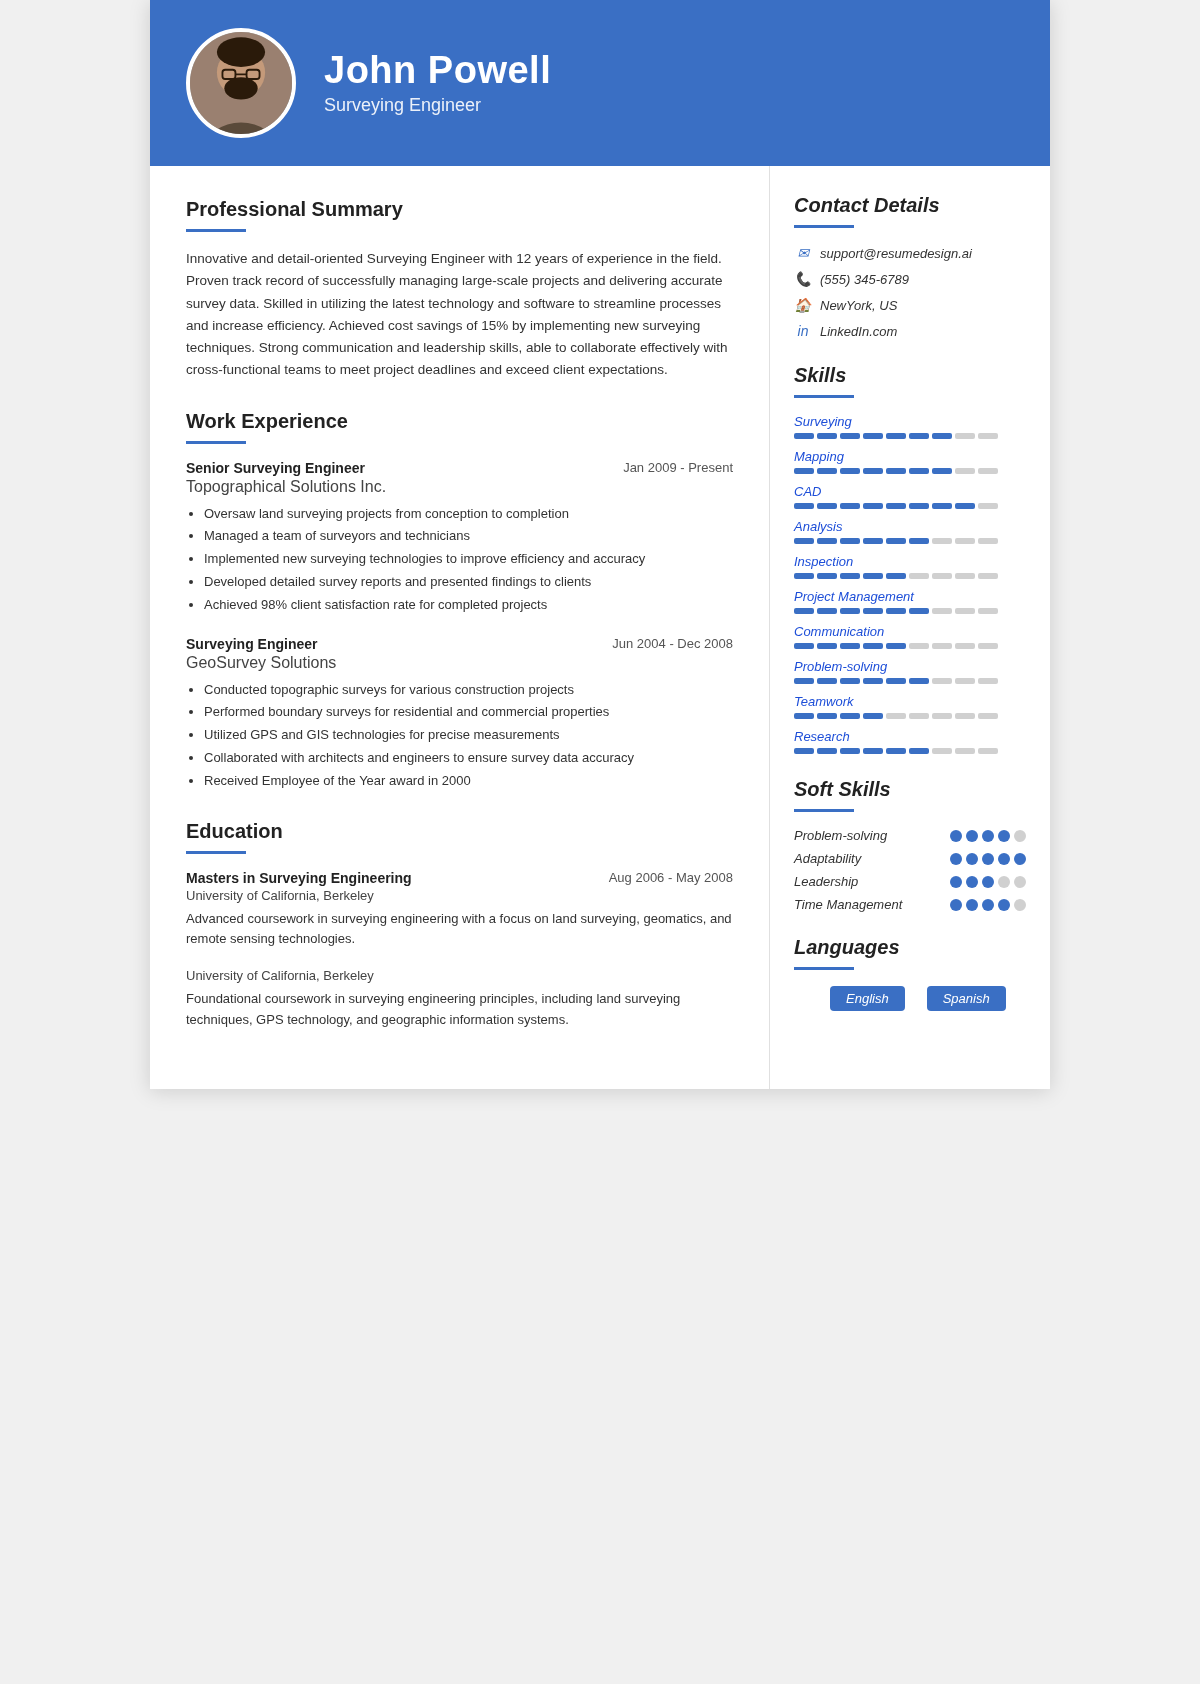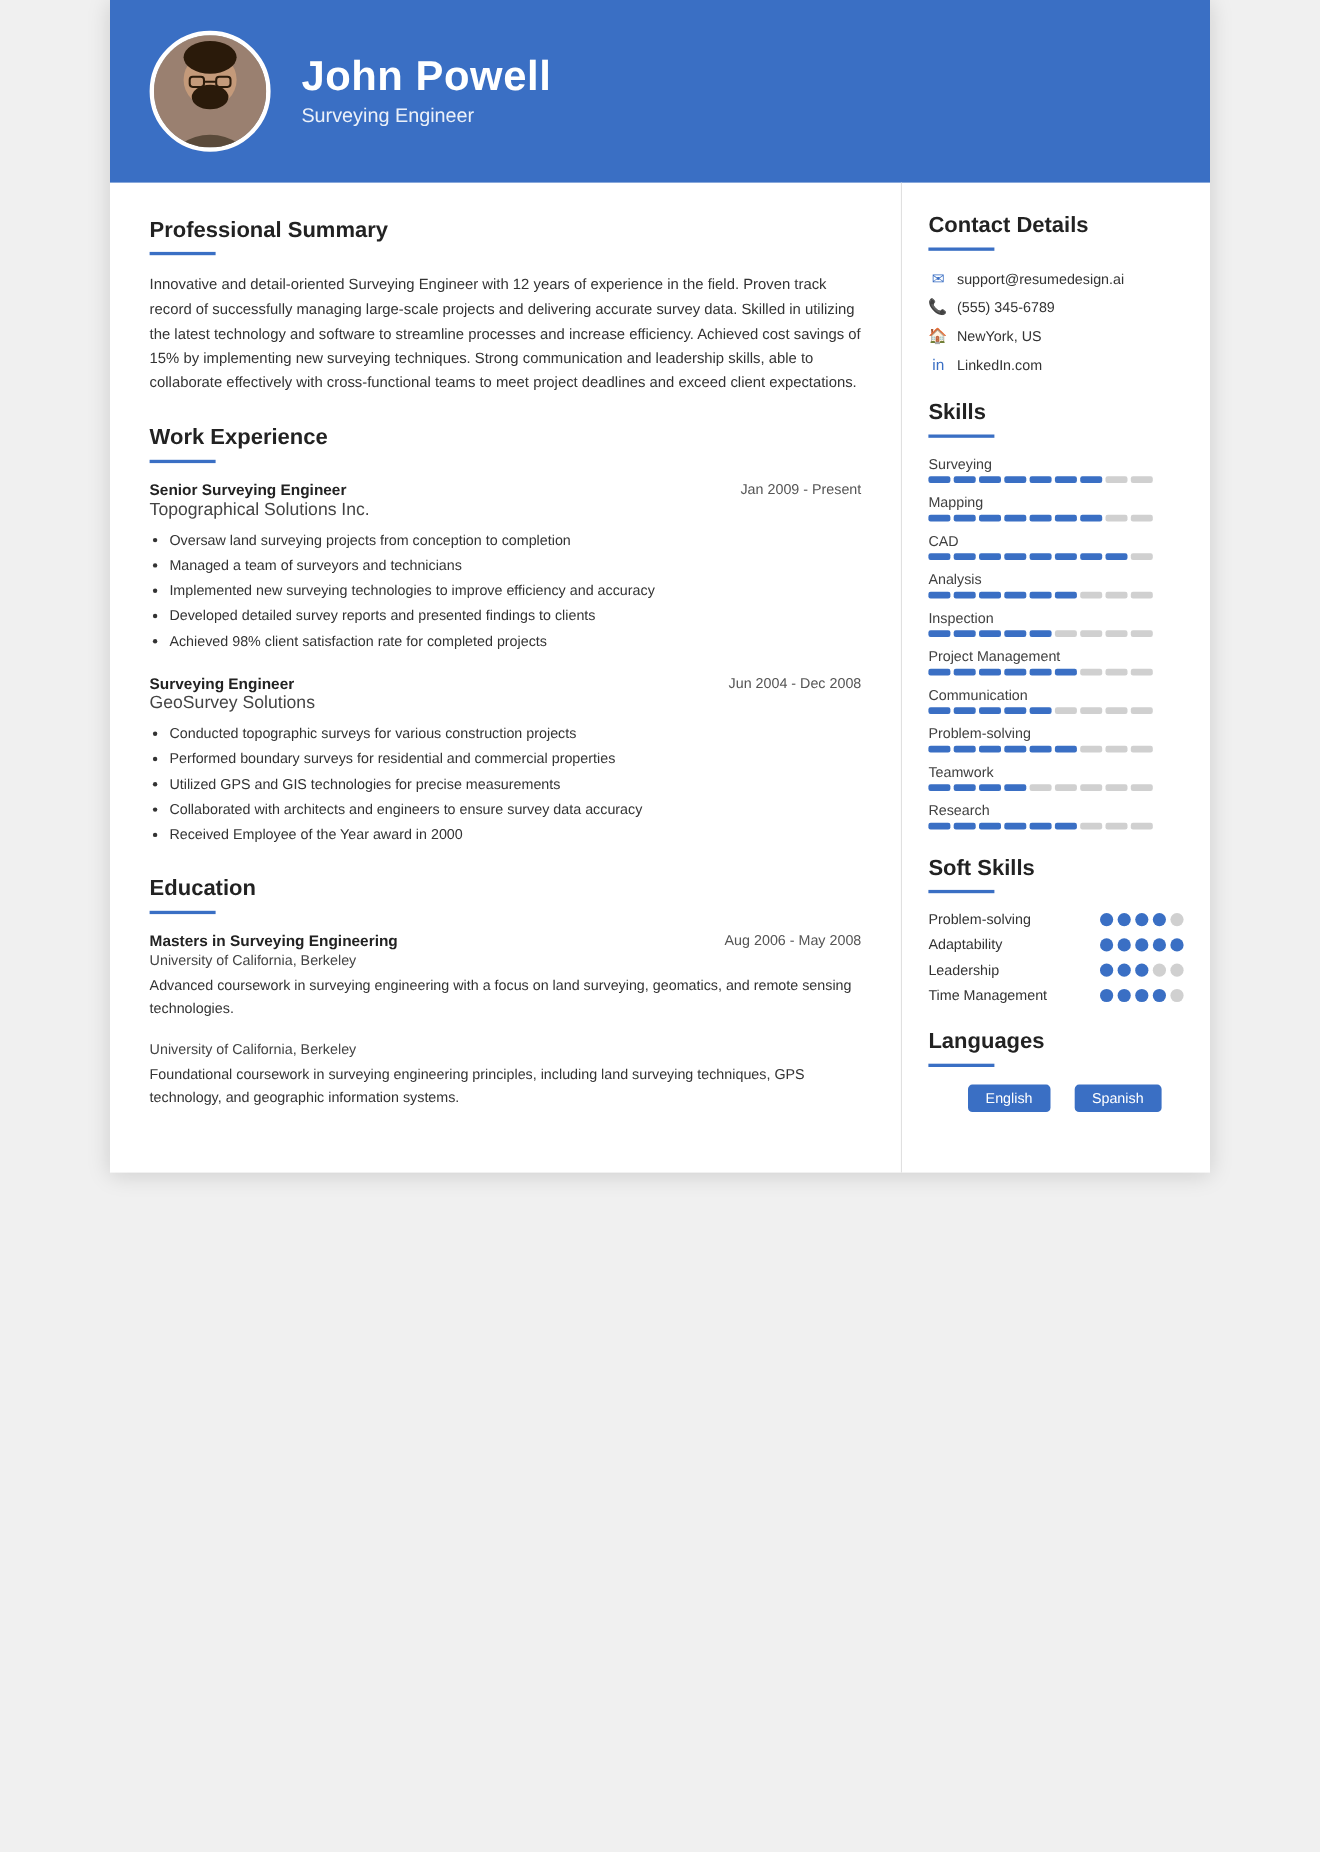--- a/index.html
+++ b/index.html
@@ -5,21 +5,21 @@
     * { margin: 0; padding: 0; box-sizing: border-box; }
     body {
       font-family: 'Segoe UI', Arial, sans-serif;
       background: #f0f0f0;
       display: flex;
       justify-content: center;
       align-items: flex-start;
       min-height: 100vh;
     }
     .resume {
-      width: 1000px;
+      width: 900px;
       background: #fff;
       box-shadow: 0 2px 20px rgba(0,0,0,0.15);
     }
     
     .header {
       background: #3a6fc4;
       padding: 28px 36px;
       display: flex;
       align-items: center;
       gap: 28px;
@@ -67,20 +67,21 @@
     }
     .main-col {
       flex: 1;
       padding: 32px 36px 40px 36px;
       border-right: 1px solid #e0e0e0;
     }
     .side-col {
       width: 280px;
       padding: 28px 24px 40px 24px;
       flex-shrink: 0;
+      font-style: italic;
     }
     
     .section-title {
       font-size: 20px;
       font-weight: 700;
       color: #222;
       margin-bottom: 8px;
     }
     .section-underline {
       height: 3px;
@@ -177,21 +178,21 @@
       justify-content: center;
       color: #3a6fc4;
       flex-shrink: 0;
       font-size: 14px;
     }
     
     .skills-section { margin-bottom: 24px; }
     .skill-item { margin-bottom: 10px; }
     .skill-name {
       font-size: 13px;
-      color: #404040;
+      color: #1d4ed8;
       margin-bottom: 4px;
     }
     
     .skill-bar-segmented {
       display: flex;
       gap: 3px;
       height: 6px;
     }
     .seg {
       height: 6px;

